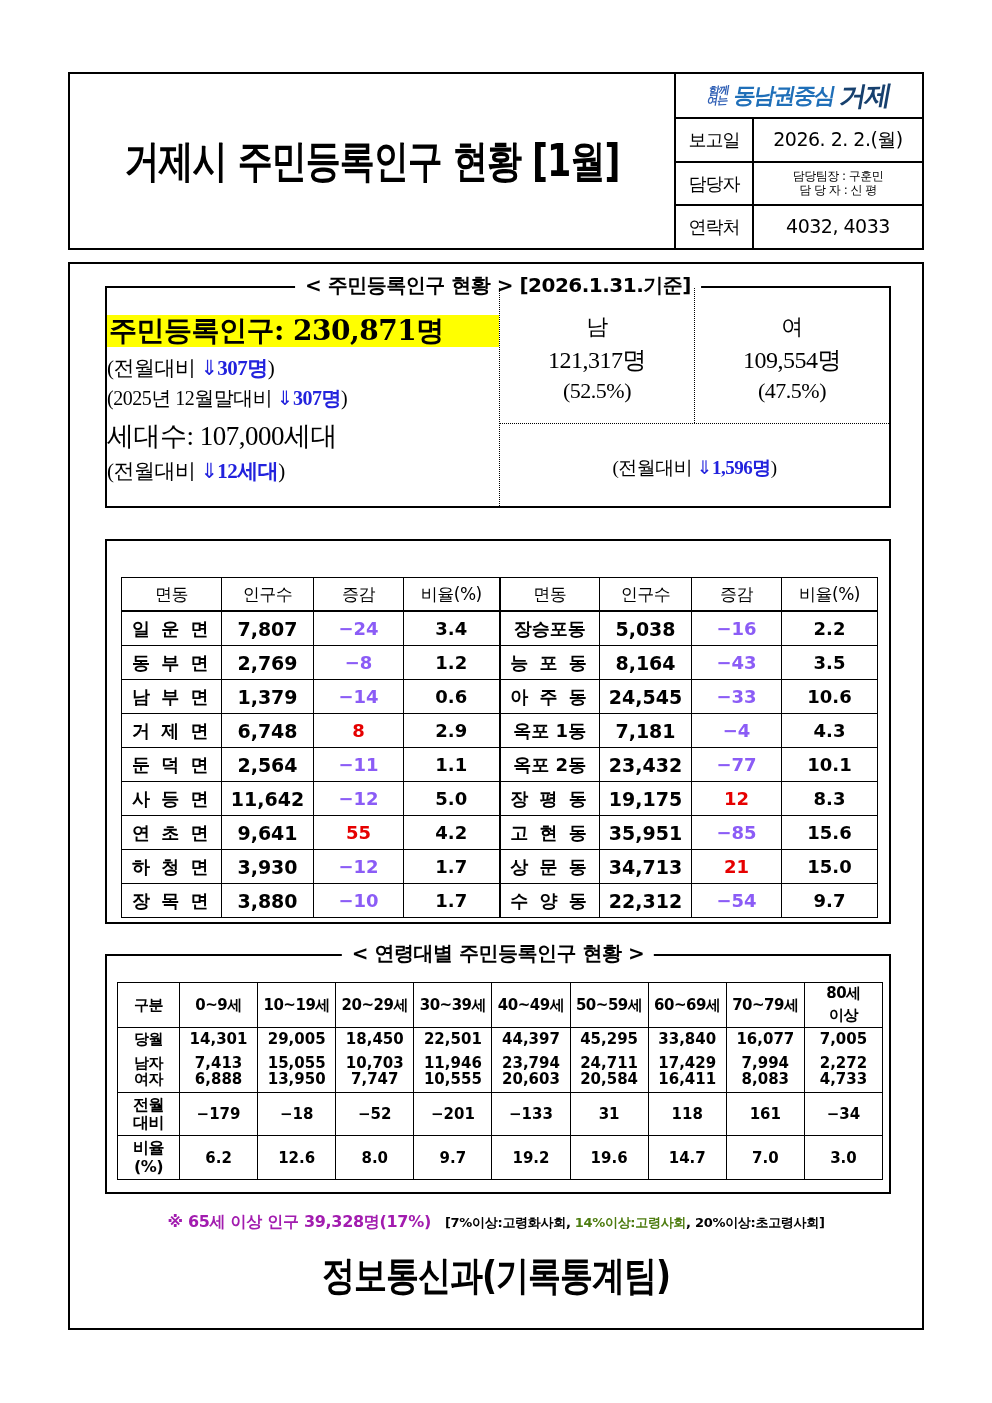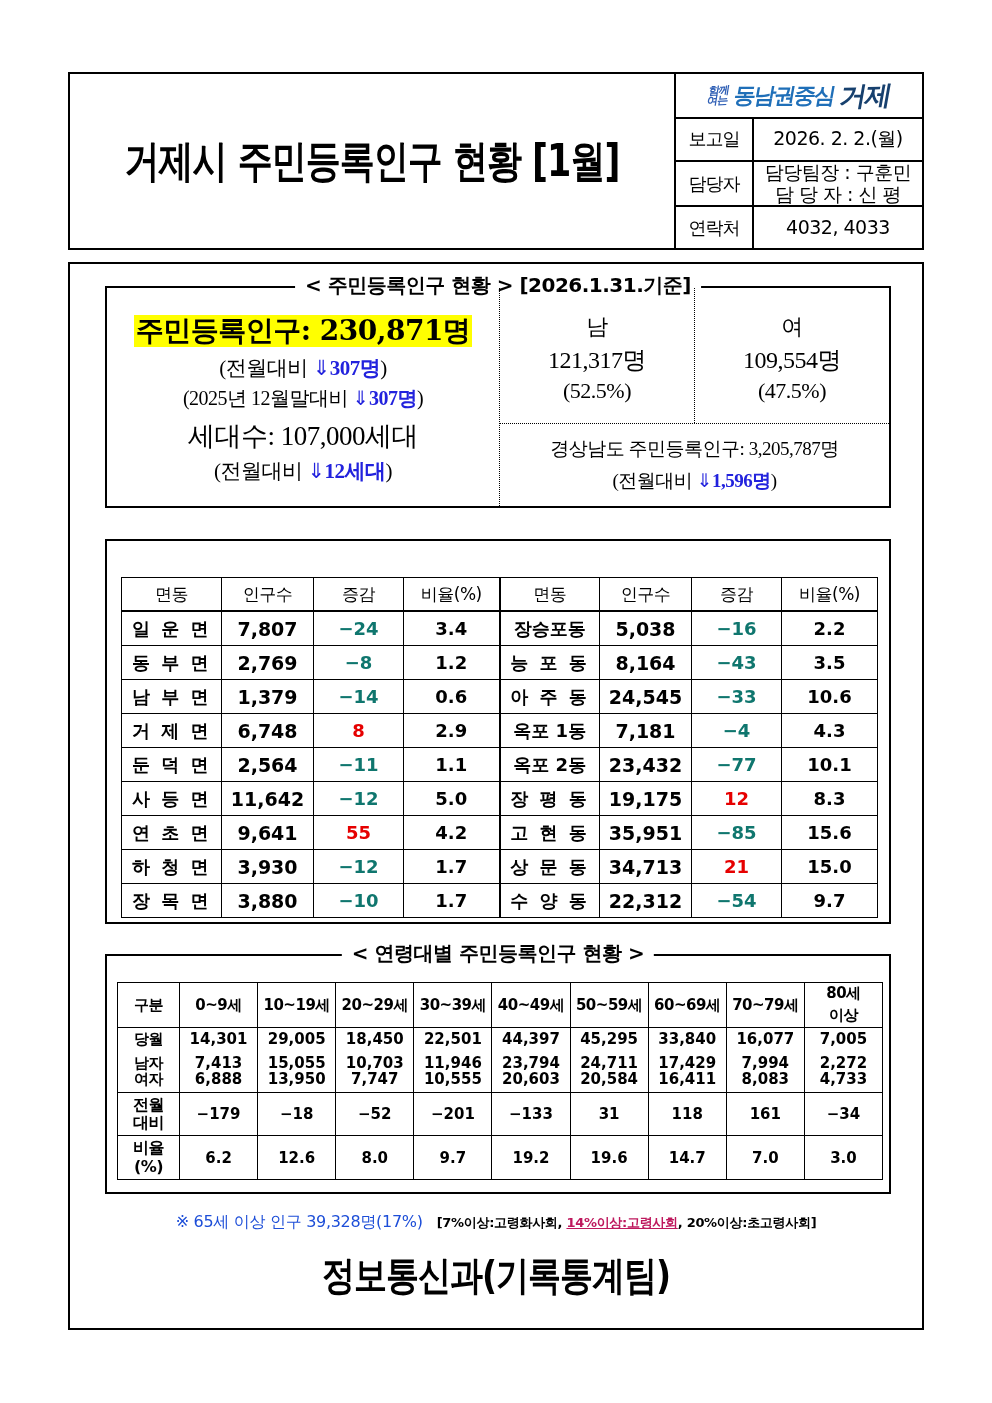--- a/index.html
+++ b/index.html
@@ -55,21 +55,21 @@
   .kv-k{
     width:78px;border-right:2px solid #000;box-sizing:border-box;
     display:flex;align-items:center;justify-content:center;
     font-family:"DejaVu Sans",sans-serif;font-size:18px;letter-spacing:-1px;
   }
   .kv-v{
     flex:1;display:flex;align-items:center;justify-content:center;
     font-family:"DejaVu Sans",sans-serif;font-size:19px;letter-spacing:-0.5px;
     text-align:center;line-height:1.15;
   }
-  .kv-v.two-line{flex-direction:column;justify-content:center;align-items:center;font-size:19px;}
+  .kv-v.two-line{flex-direction:column;justify-content:center;align-items:center;font-size:12px;}
   .kv-v .ln{white-space:nowrap;}
 
   
   .main-frame{
     position:absolute;left:68px;top:262px;width:856px;height:1068px;
     border:2.5px solid #000;box-sizing:border-box;
   }
 
   
   .tbox{position:absolute;border:2px solid #000;box-sizing:border-box;background:#fff;}
@@ -77,21 +77,21 @@
     position:absolute;top:-16px;left:50%;transform:translateX(-50%);
     background:#fff;padding:0 10px;white-space:nowrap;
     font-family:"DejaVu Sans","Liberation Sans",sans-serif;
     font-weight:bold;font-size:20px;letter-spacing:-0.5px;
   }
 
   
   #summary-box{left:35px;top:22px;width:786px;height:222px;}
   .sum-left{
     position:absolute;left:0;top:0;width:393px;height:100%;
-    display:flex;flex-direction:column;align-items:center;justify-content:center;
+    display:flex;flex-direction:column;justify-content:center;
     border-right:1.5px dotted #000;box-sizing:border-box;padding-top:6px;
   }
   .sum-l1{font-size:28px;font-weight:bold;background:#ffff00;line-height:1.15;letter-spacing:-0.5px;
           font-family:"DejaVu Serif",serif;padding:0 2px;}
   .sum-l2{font-size:21px;margin-top:7px;letter-spacing:-0.5px;white-space:nowrap;}
   .sum-l3{font-size:20px;margin-top:3px;letter-spacing:-0.5px;white-space:nowrap;}
   .sum-l4{font-size:27px;margin-top:6px;letter-spacing:-0.5px;white-space:nowrap;}
   .sum-l5{font-size:21px;margin-top:3px;letter-spacing:-0.5px;white-space:nowrap;}
   .dn{color:#2222dd;font-weight:bold;}
   .dn .arw{font-family:"DejaVu Sans",sans-serif;font-weight:normal;}
@@ -124,21 +124,21 @@
   .dong-tbl thead th{
     font-family:"DejaVu Sans",sans-serif;font-size:17px;font-weight:normal;
     height:32px;letter-spacing:-0.5px;border-bottom:2px solid #000;
   }
   .dong-tbl td{height:33px;}
   .c-name{font-family:"DejaVu Sans",sans-serif;font-size:18px;font-weight:bold;letter-spacing:2.5px;}
   .c-name.tight{letter-spacing:0px;}
   .c-pop{font-family:"DejaVu Sans",sans-serif;font-size:19px;font-weight:bold;}
   .c-chg{font-family:"DejaVu Sans",sans-serif;font-size:18px;font-weight:bold;}
   .c-rat{font-family:"DejaVu Sans",sans-serif;font-size:18px;font-weight:bold;}
-  .neg{color:#0f766e;}
+  .neg{color:#8b5cf6;}
   .pos{color:#e60000;}
   .col-name{width:100px;}
   .col-pop{width:92px;}
   .col-chg{width:90px;}
   .col-rat{width:96px;}
   .mid-sep{border-left:2px solid #000 !important;}
 
   
   #age-box{left:35px;top:690px;width:786px;height:240px;}
   .age-tbl{position:absolute;left:10px;top:26px;width:766px;height:198px;}
@@ -155,23 +155,23 @@
   .cur-cell .a{display:block;margin-bottom:9px;}
   .cur-cell .b{display:block;margin-bottom:1px;}
   .cur-cell .c{display:block;}
   .age-num{font-size:15px;font-weight:bold;}
 
   
   .footnote{
     position:absolute;left:0;right:0;top:948px;text-align:center;white-space:nowrap;
     font-family:"DejaVu Sans","Liberation Sans",sans-serif;
   }
-  .fn-a{color:#1d4ed8;font-weight:normal;font-size:16px;letter-spacing:-0.3px;}
+  .fn-a{color:#a21caf;font-weight:bold;font-size:16px;letter-spacing:-0.3px;}
   .fn-b{font-size:13px;letter-spacing:-0.3px;margin-left:14px;font-weight:bold;}
-  .fn-red{color:#be185d;text-decoration:underline;}
+  .fn-red{color:#4d7c0f;}
 
   
   .dept{
     position:absolute;left:0;right:0;top:990px;text-align:center;
     font-family:"DejaVu Sans","Liberation Sans",sans-serif;
     font-weight:bold;font-size:33px;letter-spacing:-1px;
   }
   .dept span{display:inline-block;transform:scaleY(1.2);}
 </style>
 </head>
@@ -249,21 +249,20 @@
             <div class="g-num">121,317명</div>
             <div class="g-pct">(52.5%)</div>
           </div>
           <div class="g-cell">
             <div class="g-lbl">여</div>
             <div class="g-num">109,554명</div>
             <div class="g-pct">(47.5%)</div>
           </div>
         </div>
         <div class="sum-prov">
-          <div class="p-l1">경상남도 주민등록인구: 3,205,787명</div>
           <div class="p-l2">
             <span>(전월대비</span>
             <span class="dn"><span class="arw">⇓</span><span>1,596명</span></span><span>)</span>
           </div>
         </div>
       </div>
     </div>
 
     <div class="tbox" id="dong-box">
       <div class="dong-tbl">

